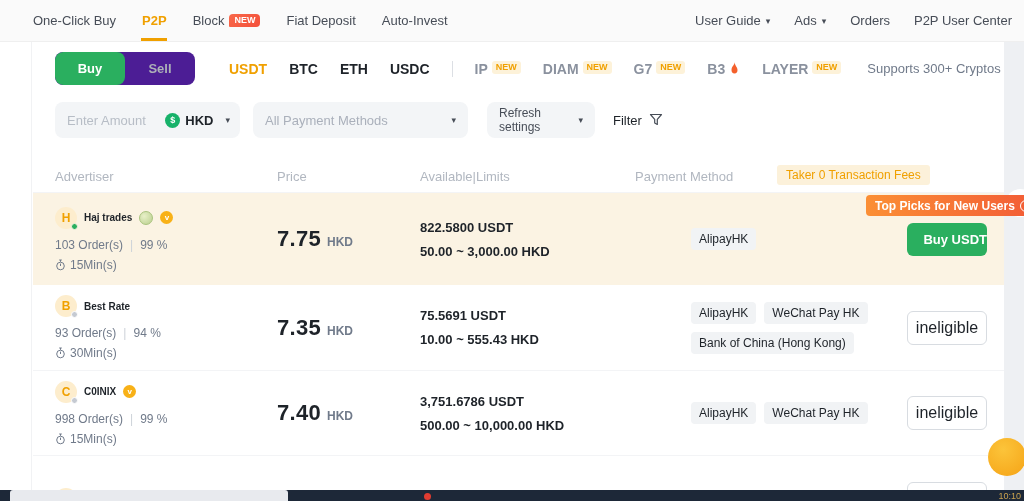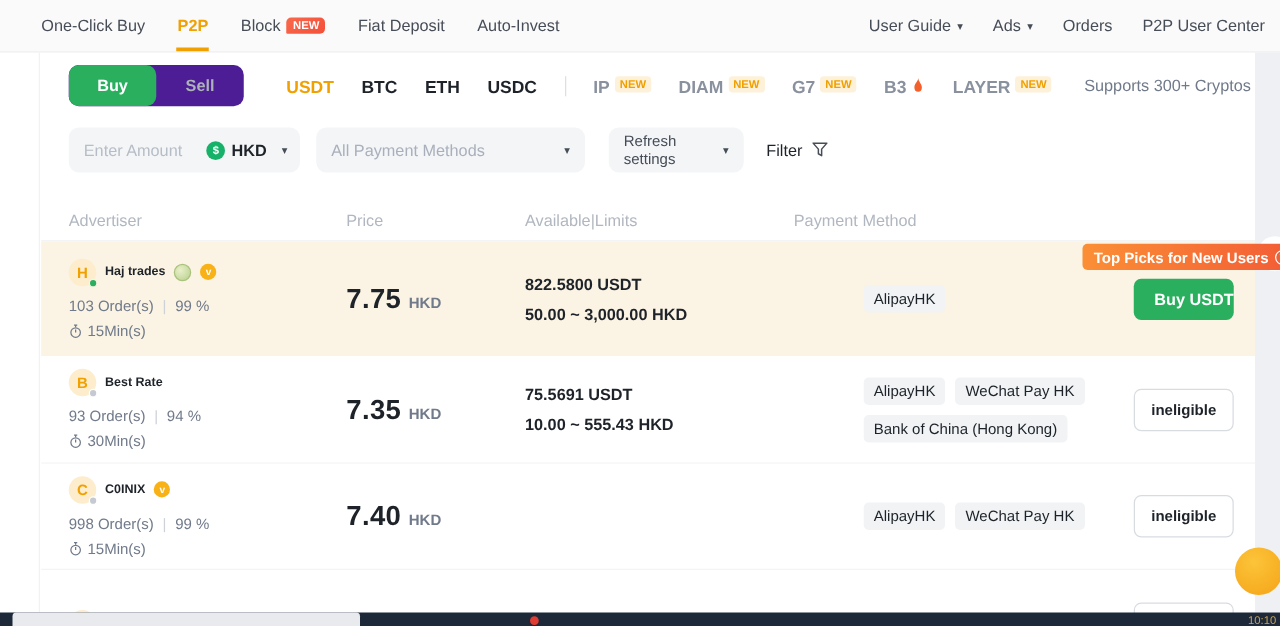--- a/index.html
+++ b/index.html
@@ -92,21 +92,21 @@
   .price .cur { font-size:12px; font-weight:600; color:#707a8a; margin-left:6px; transform:translateY(3px); }
 
   .avail div { font-size:13px; font-weight:600; color:#1e2329; white-space:nowrap; }
 
   .tagline { display:flex; gap:8px;margin-left:36px; }
   .tag { background:#f1f3f5; color:#1e2329; font-size:12px; padding:4px 8px; border-radius:4px; white-space:nowrap; }
 
   .buy-btn { width:80px; height:33px; background:#2aaf5f; color:#fff; border:none; border-radius:6px;
              font-family:inherit; font-size:13px; font-weight:700; cursor:pointer;text-align:right; }
   .inel-btn { width:80px; height:34px; background:#fff; color:#1e2329; border:1px solid #d8dce1; border-radius:6px;
-              font-family:inherit; font-size:12px; font-weight:700; cursor:pointer; }
+              font-family:inherit; font-size:16px; font-weight:400; cursor:pointer; }
 
   
   .right-strip { position:absolute; left:1004px; top:42px; width:20px; height:448px; background:#eef0f3; }
   .half-circle { position:absolute; left:1006px; top:189px; width:28px; height:28px; border-radius:50%; background:#fff; z-index:4; }
   .float-btn { position:absolute; left:988px; top:438px; width:38px; height:38px; border-radius:50%; z-index:15;
                background:radial-gradient(circle at 40% 30%, #fcc43a, #f5a316); cursor:pointer; }
   .bottom-bar { position:absolute; left:0; bottom:0; width:1024px; height:11px; background:#1d2838; z-index:20; }
   .bottom-light { position:absolute; left:10px; bottom:0; width:278px; height:11px; background:#e8eaee; border-radius:3px 3px 0 0; }
   .task-dot { position:absolute; left:424px; bottom:1px; width:7px; height:7px; border-radius:50%; background:#e03c31; }
   .clock { position:absolute; right:3px; bottom:0px; font-size:9px; color:#caa24f; }
@@ -205,20 +205,21 @@
         <path d="M1.5 1.5 h11 l-4.2 4.8 v5.2 l-2.6 -1.5 v-3.7 z" fill="none" stroke="#474d57" stroke-width="1.2" stroke-linejoin="round"></path>
       </svg>
     </div>
   </section>
 
   <section class="thead">
     <span class="th" style="left:22px">Advertiser</span>
     <span class="th" style="left:244px">Price</span>
     <span class="th" style="left:387px">Available|Limits</span>
     <span class="th" style="left:602px">Payment Method</span>
+    <span class="taker-badge">Taker 0 Transaction Fees</span>
   </section>
 
   <div class="top-picks">
     <span>Top Picks for New Users</span>
     <span class="qmark">?</span>
   </div>
 
   <section class="rows">
 
     <article class="row r1 highlight">
@@ -333,20 +334,24 @@
               <line x1="4.2" y1="1" x2="6.8" y2="1" stroke="#707a8a" stroke-width="1"></line>
               <line x1="5.5" y1="1" x2="5.5" y2="2.8" stroke="#707a8a" stroke-width="1"></line>
             </svg>
           <span>15Min(s)</span>
         </div>
       </div>
       <div class="col price">
         <span class="num">7.40</span>
         <span class="cur">HKD</span>
       </div>
+      <div class="col avail">
+        <div>3,751.6786 USDT</div>
+        <div>500.00 ~ 10,000.00 HKD</div>
+      </div>
       <div class="col pays">
         <div class="tagline">
           <span class="tag">AlipayHK</span>
           <span class="tag">WeChat Pay HK</span>
         </div>
       </div>
       <div class="col act">
         <button class="inel-btn">ineligible</button>
       </div>
     </article>

